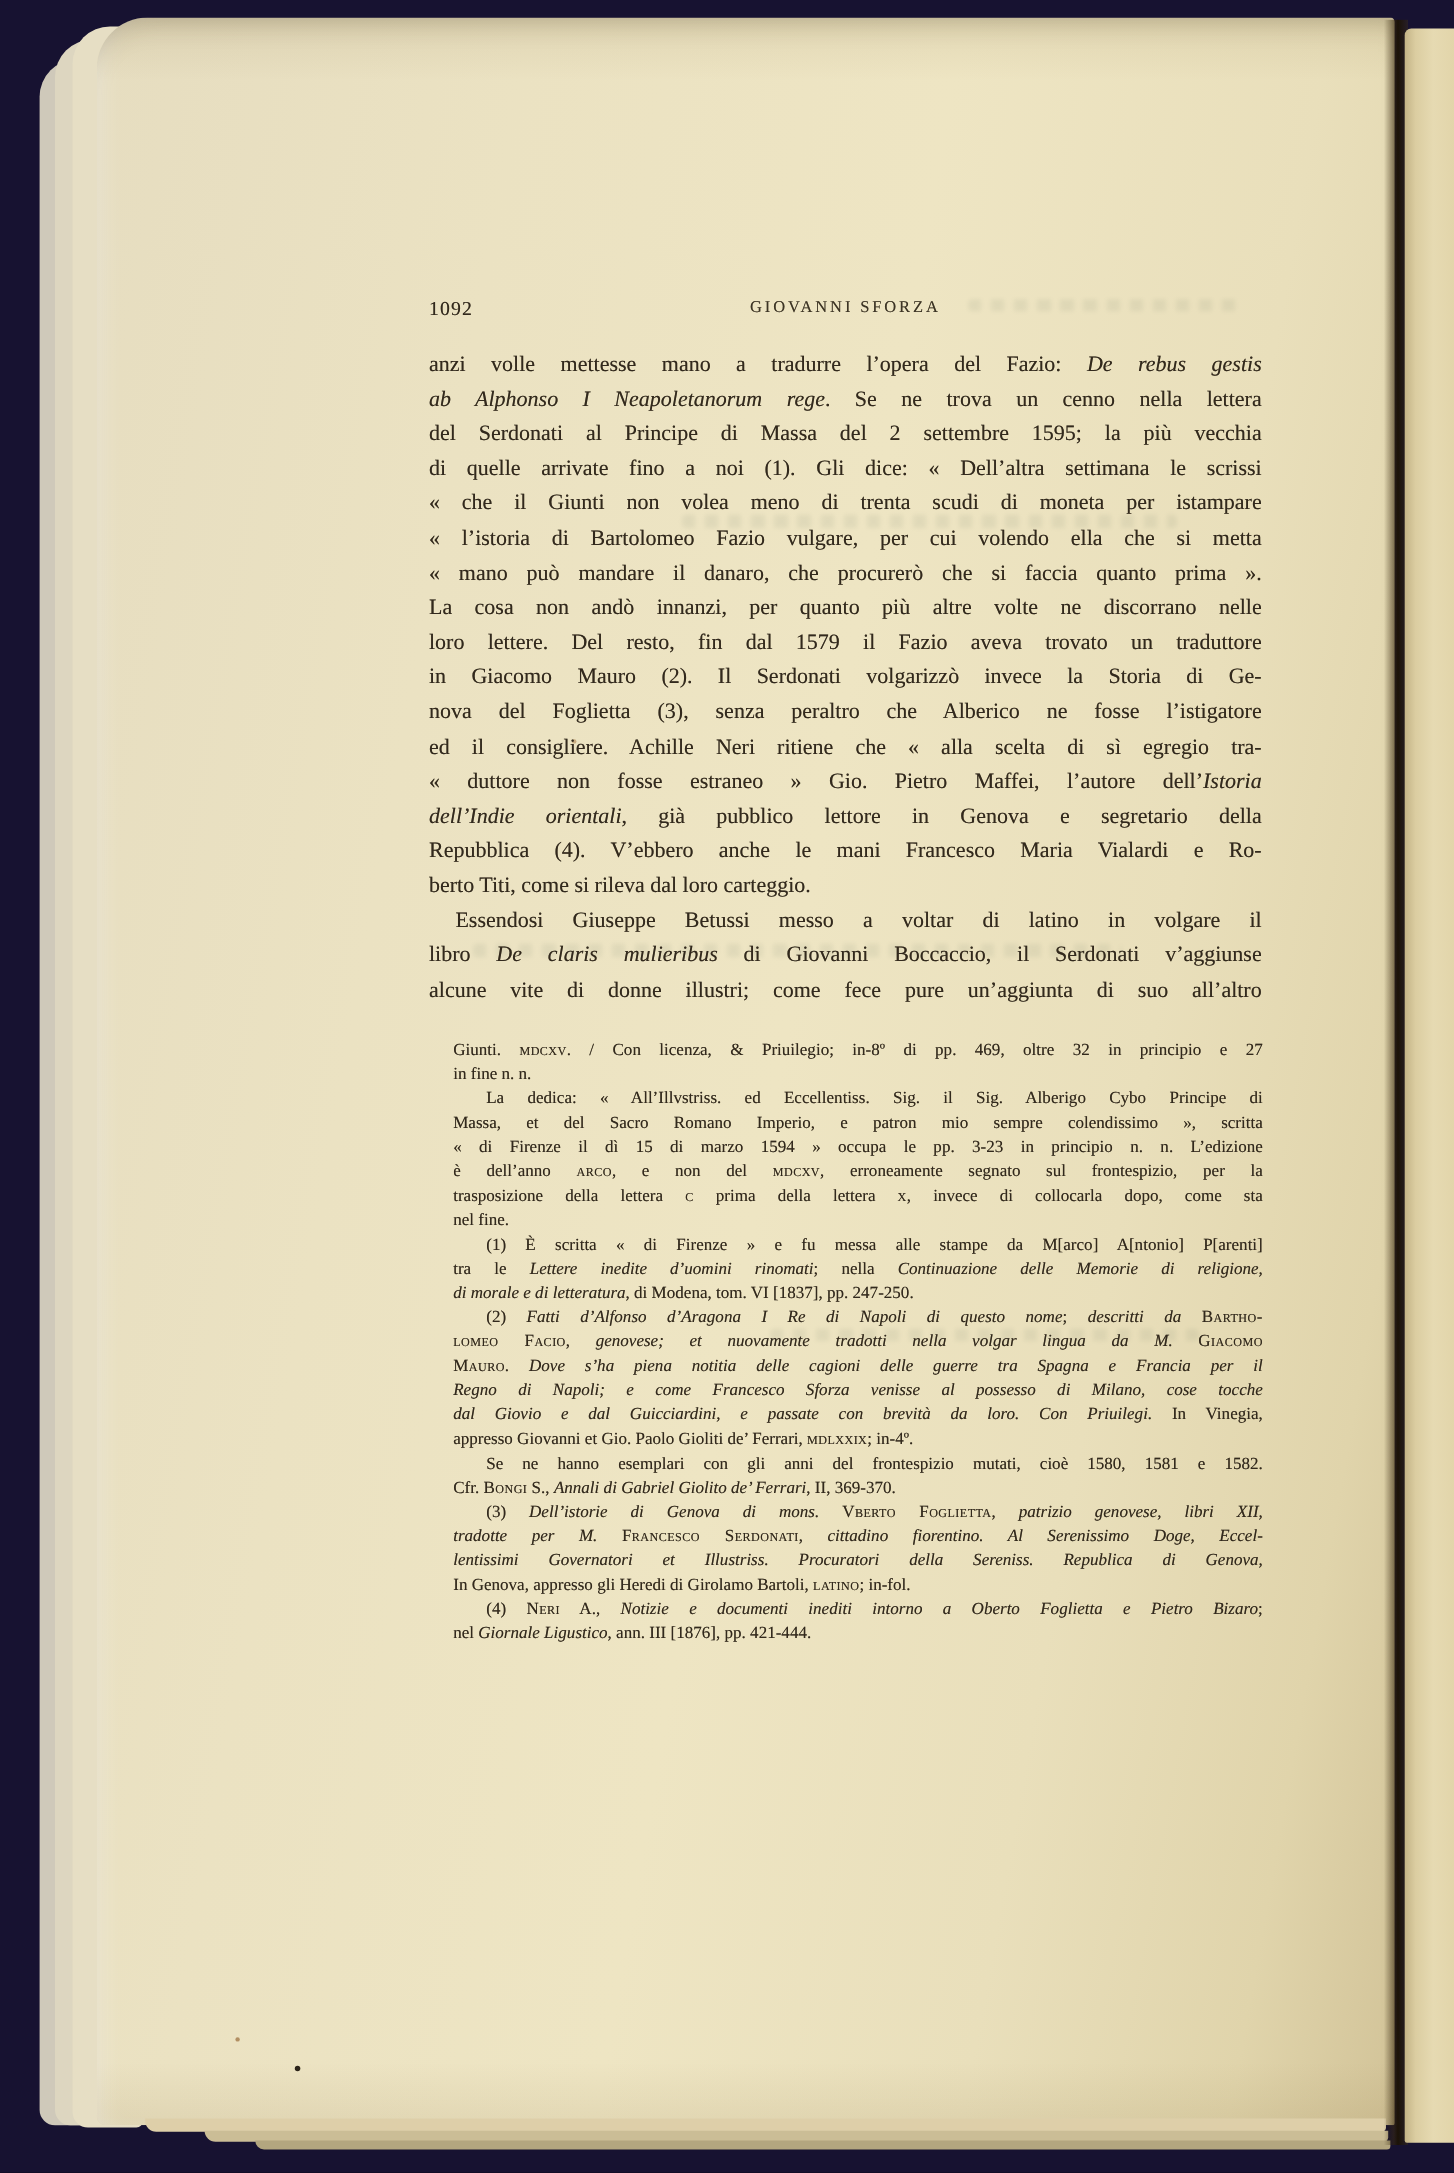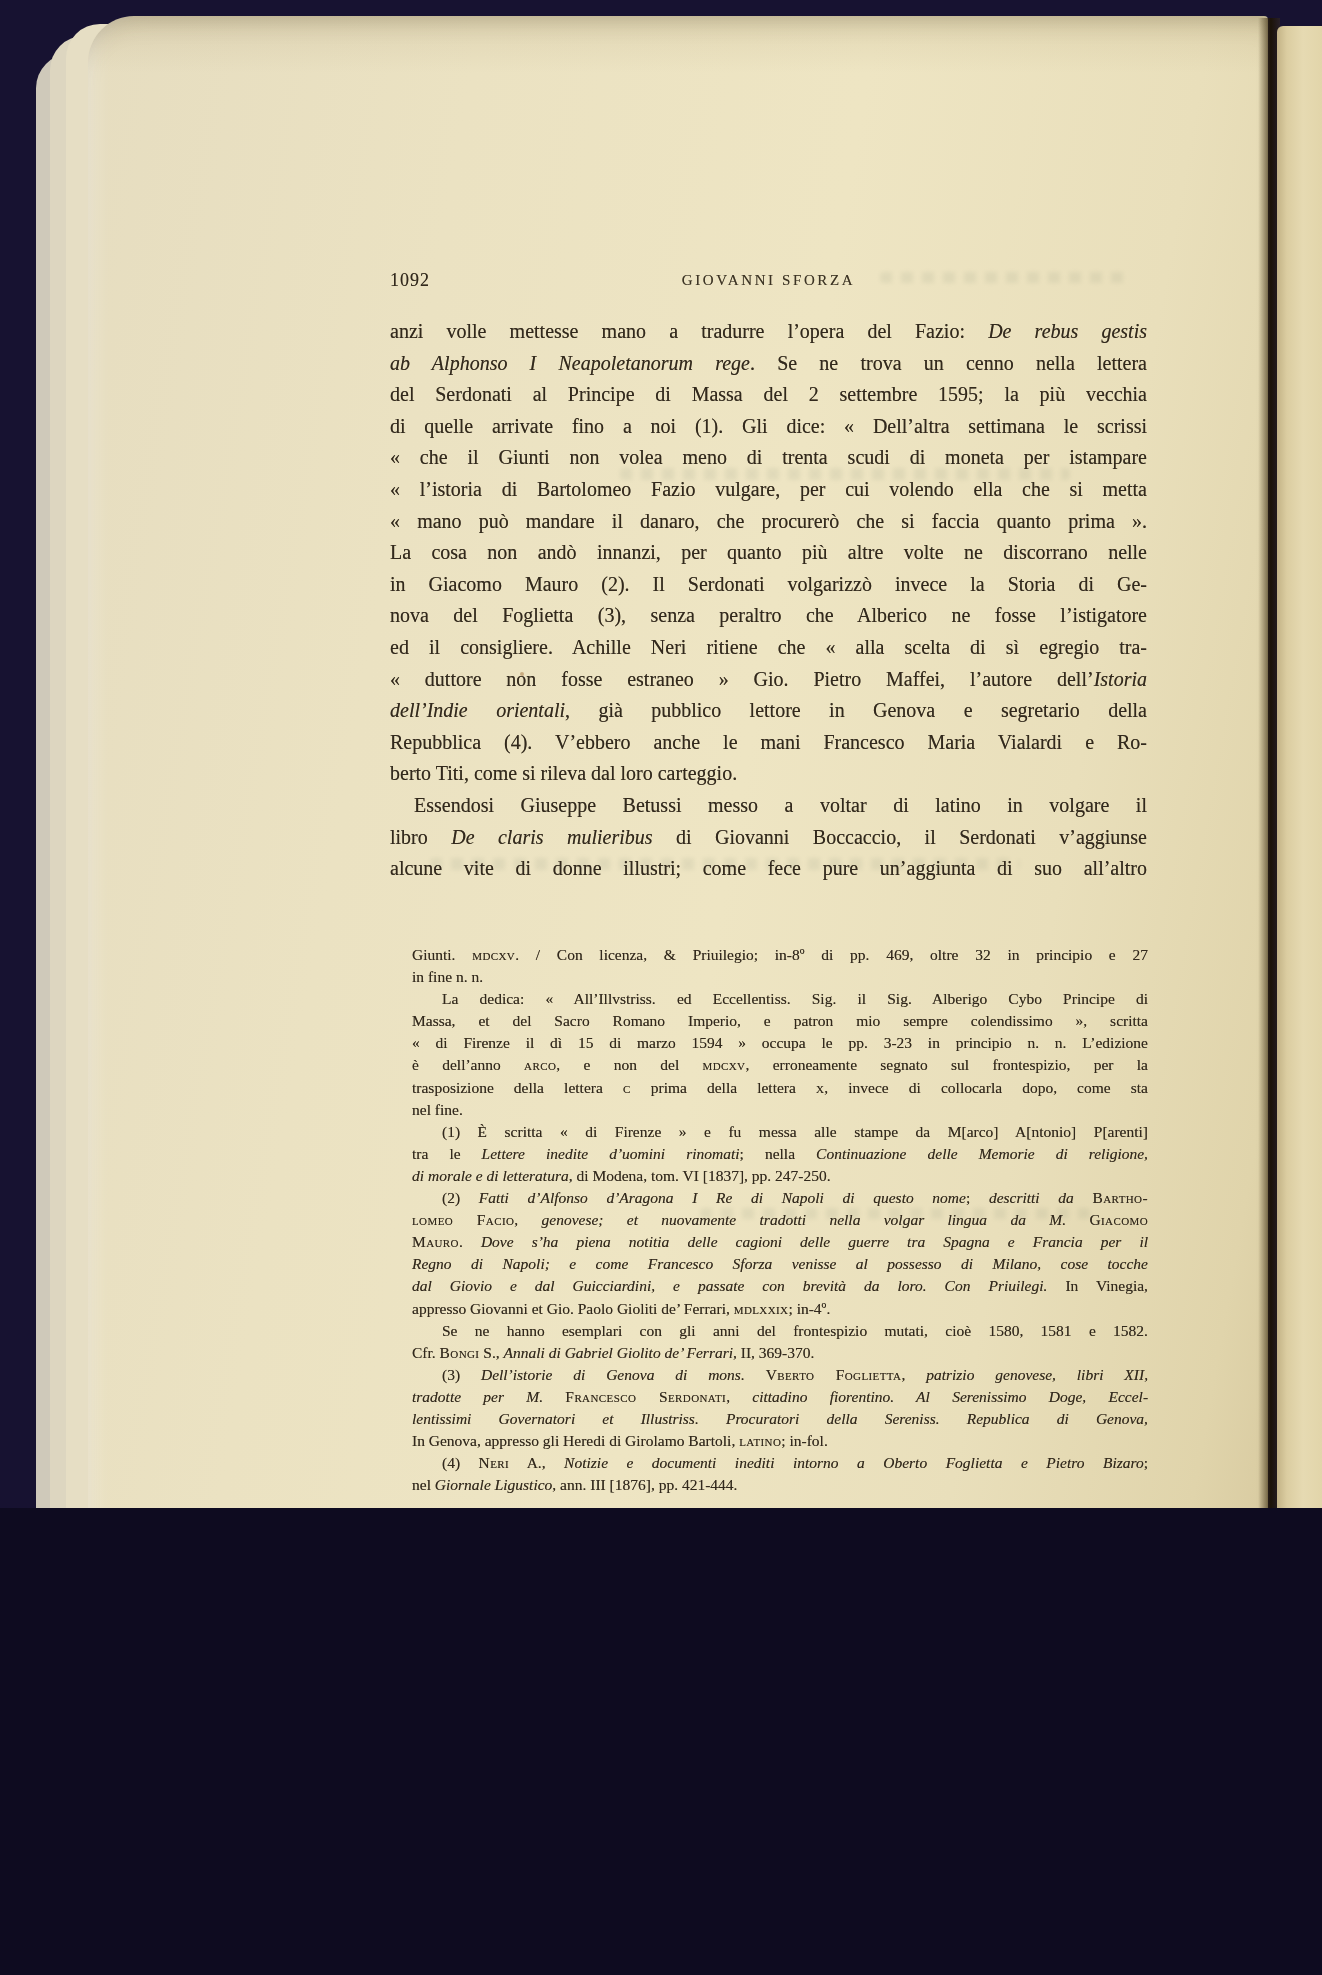--- a/index.html
+++ b/index.html
@@ -1,16 +1,16 @@
 <!DOCTYPE html>
 <html><head>
 <meta charset="utf-8">
 <style>
   html,body{margin:0;padding:0;background:#0e0b20;}
-  .scan{position:relative;width:1322px;height:1508px;overflow:hidden;
+  .scan{position:relative;width:1322px;height:1975px;overflow:hidden;
         background:var(--bg,#171231);
         font-family:"Liberation Serif","DejaVu Serif",serif;}
   
   .edge{position:absolute;border-radius:34px 6px 6px 14px;}
   .edge.e1{left:36px;top:54px;width:52px;height:1878px;background:#cfc9ba;}
   .edge.e2{left:50px;top:36px;width:54px;height:1896px;background:#ddd6c0;}
   .edge.e3{left:66px;top:24px;width:64px;height:1910px;background:#e6dec4;}
   
   .page{position:absolute;left:88px;top:16px;width:1180px;height:1916px;
         border-radius:46px 4px 2px 8px;
@@ -86,20 +86,21 @@
 
   <div id="body-lines" class="body-text ink">
       <div class="body-line"><span>anzi volle mettesse mano a tradurre l’opera del Fazio: </span><span class="i">De rebus gestis</span></div>
       <div class="body-line"><span class="i">ab Alphonso I Neapoletanorum rege</span><span>. Se ne trova un cenno nella lettera</span></div>
       <div class="body-line"><span>del Serdonati al Principe di Massa del 2 settembre 1595; la più vecchia</span></div>
       <div class="body-line"><span>di quelle arrivate fino a noi (1). Gli dice: « Dell’altra settimana le scrissi</span></div>
       <div class="body-line"><span>« che il Giunti non volea meno di trenta scudi di moneta per istampare</span></div>
       <div class="body-line"><span>« l’istoria di Bartolomeo Fazio vulgare, per cui volendo ella che si metta</span></div>
       <div class="body-line"><span>« mano può mandare il danaro, che procurerò che si faccia quanto prima ».</span></div>
       <div class="body-line"><span>La cosa non andò innanzi, per quanto più altre volte ne discorrano nelle</span></div>
+      <div class="body-line"><span>loro lettere. Del resto, fin dal 1579 il Fazio aveva trovato un traduttore</span></div>
       <div class="body-line"><span>in Giacomo Mauro (2). Il Serdonati volgarizzò invece la Storia di Ge-</span></div>
       <div class="body-line"><span>nova del Foglietta (3), senza peraltro che Alberico ne fosse l’istigatore</span></div>
       <div class="body-line"><span>ed il consigliere. Achille Neri ritiene che « alla scelta di sì egregio tra-</span></div>
       <div class="body-line"><span>« duttore non fosse estraneo » Gio. Pietro Maffei, l’autore dell’</span><span class="i">Istoria</span></div>
       <div class="body-line"><span class="i">dell’Indie orientali</span><span>, già pubblico lettore in Genova e segretario della</span></div>
       <div class="body-line"><span>Repubblica (4). V’ebbero anche le mani Francesco Maria Vialardi e Ro-</span></div>
       <div class="body-line no-j"><span>berto Titi, come si rileva dal loro carteggio.</span></div>
       <div class="body-line indent"><span>Essendosi Giuseppe Betussi messo a voltar di latino in volgare il</span></div>
       <div class="body-line"><span>libro </span><span class="i">De claris mulieribus</span><span> di Giovanni Boccaccio, il Serdonati v’aggiunse</span></div>
       <div class="body-line"><span>alcune vite di donne illustri; come fece pure un’aggiunta di suo all’altro</span></div>

